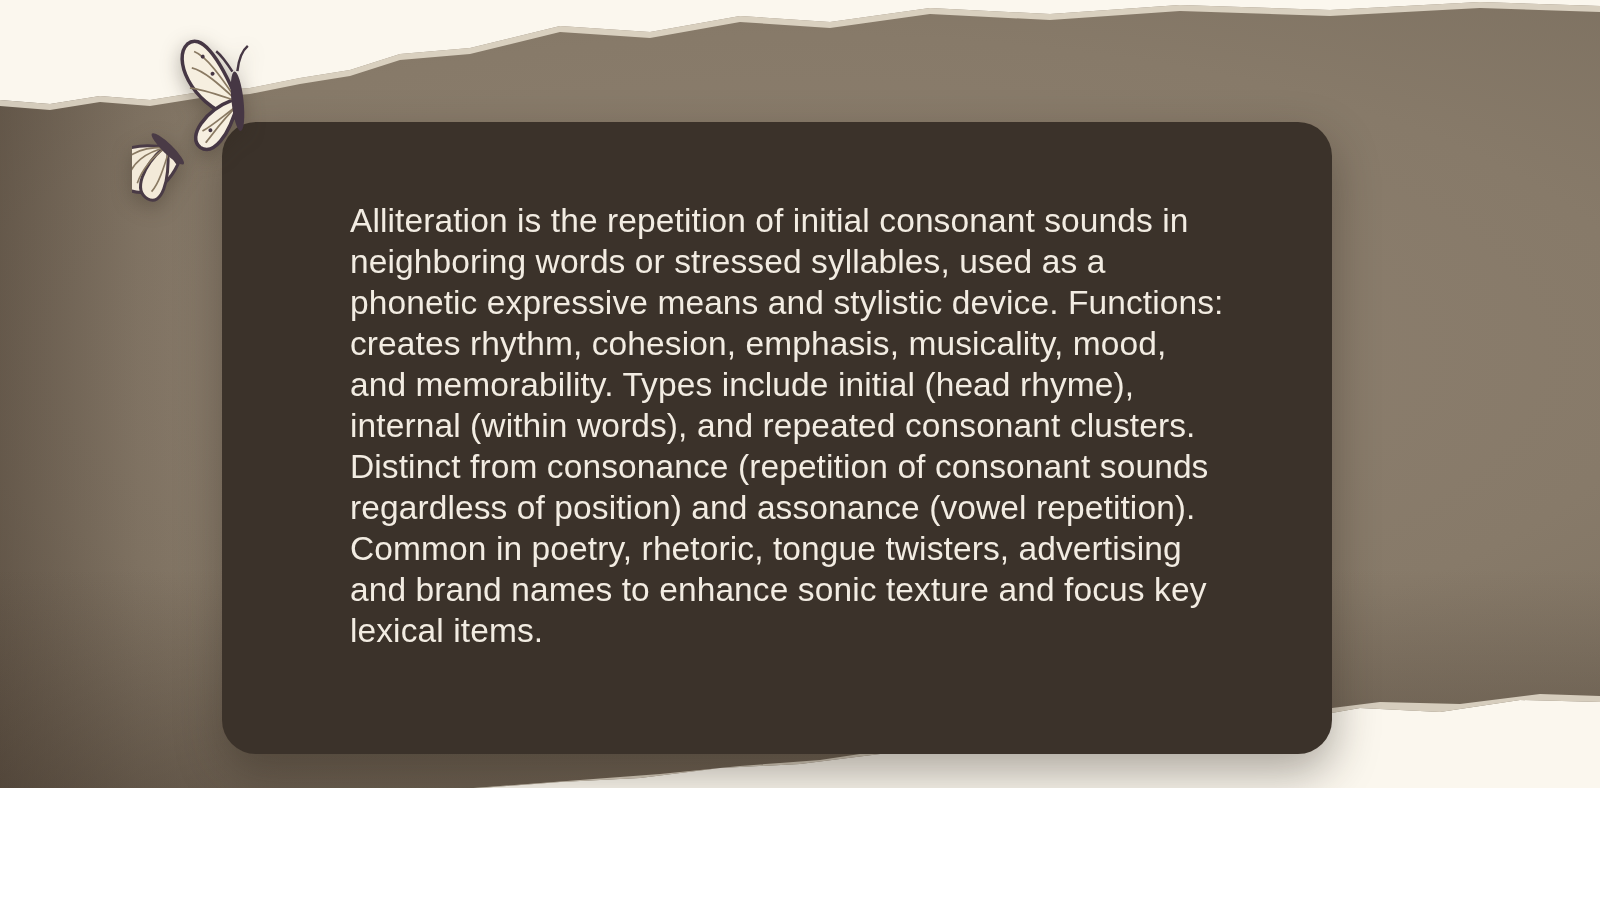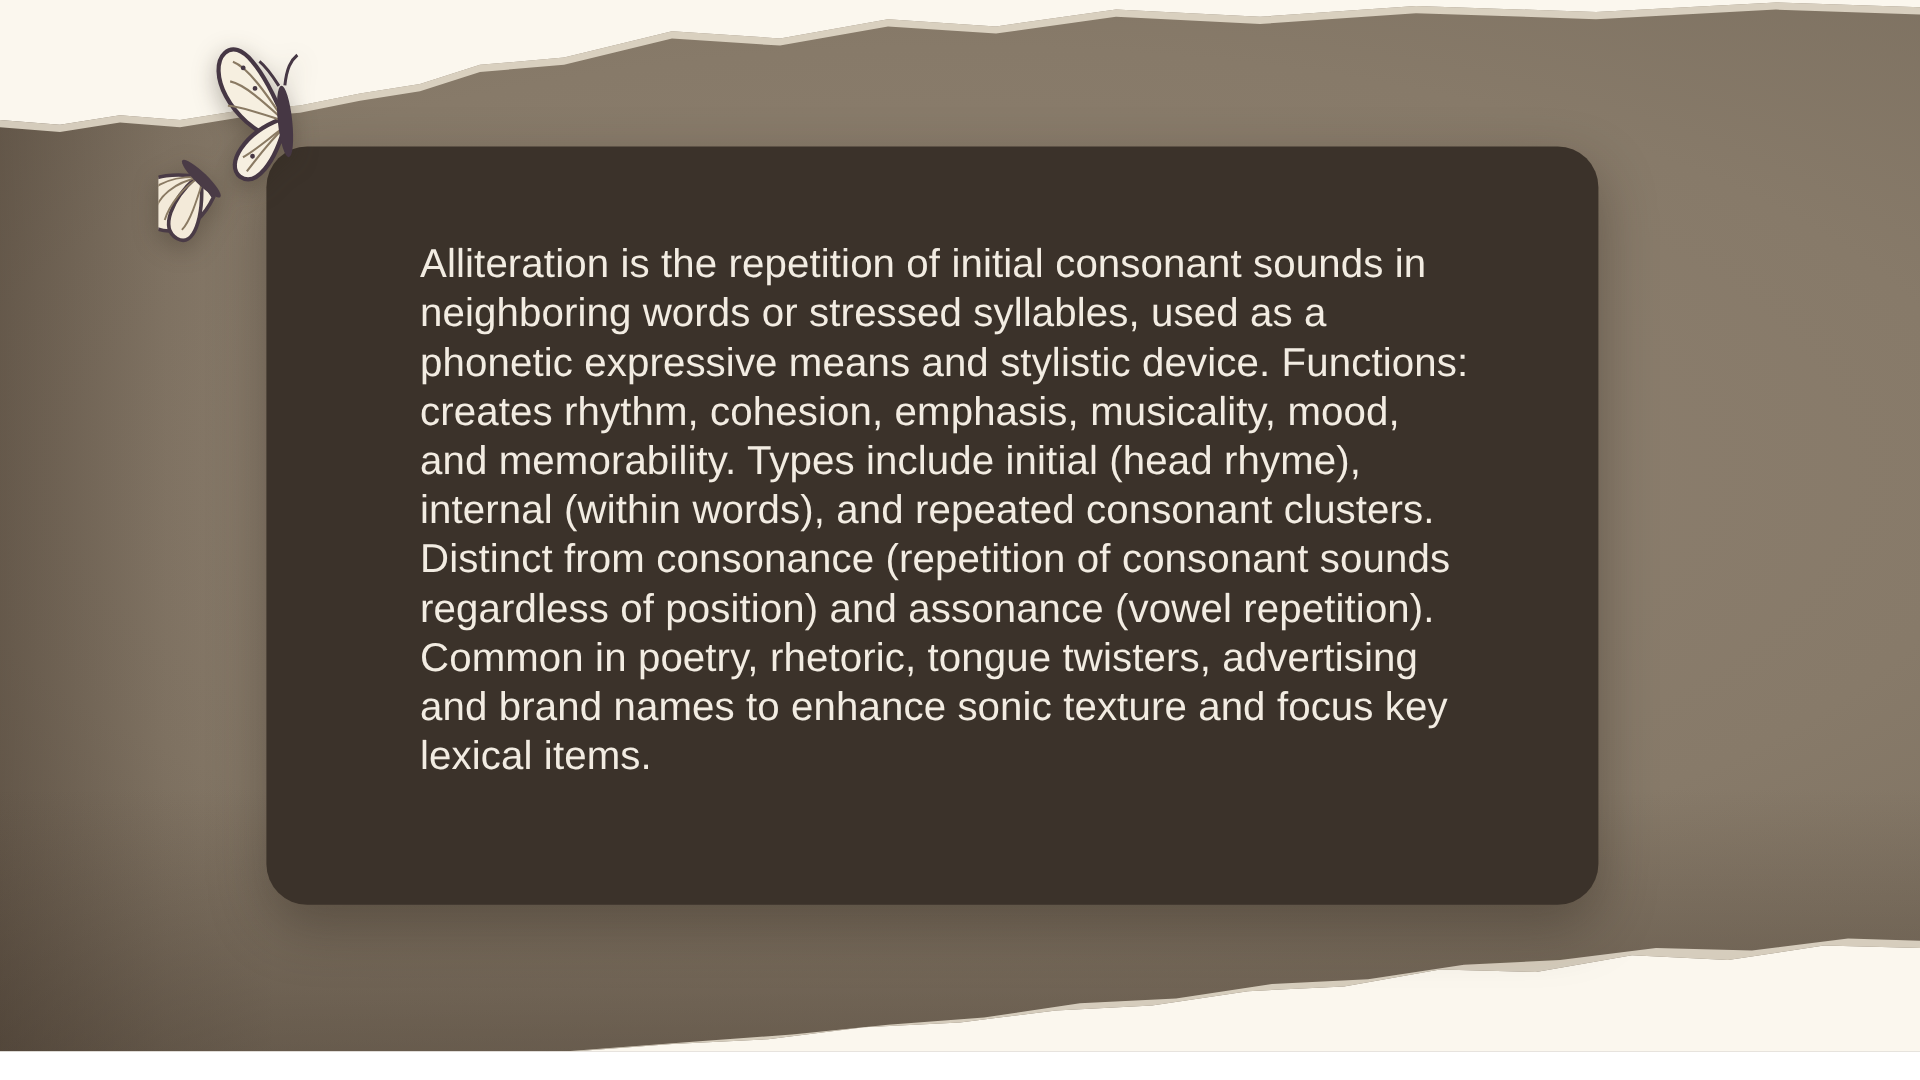--- a/index.html
+++ b/index.html
@@ -7,21 +7,21 @@
     padding: 0;
     width: 1600px;
     height: 900px;
     overflow: hidden;
     font-family: "Liberation Sans", sans-serif;
   }
 
   .stage {
     position: relative;
     width: 1600px;
-    height: 876px;
+    height: 788px;
     background: #8a7c6b;
     overflow: hidden;
   }
 
   
   .bg-base {
     position: absolute;
     inset: 0;
     background:
       radial-gradient(120% 90% at 50% 45%, #8e8070 0%, #877a69 45%, #7b6f5f 75%, #6f6456 100%);

